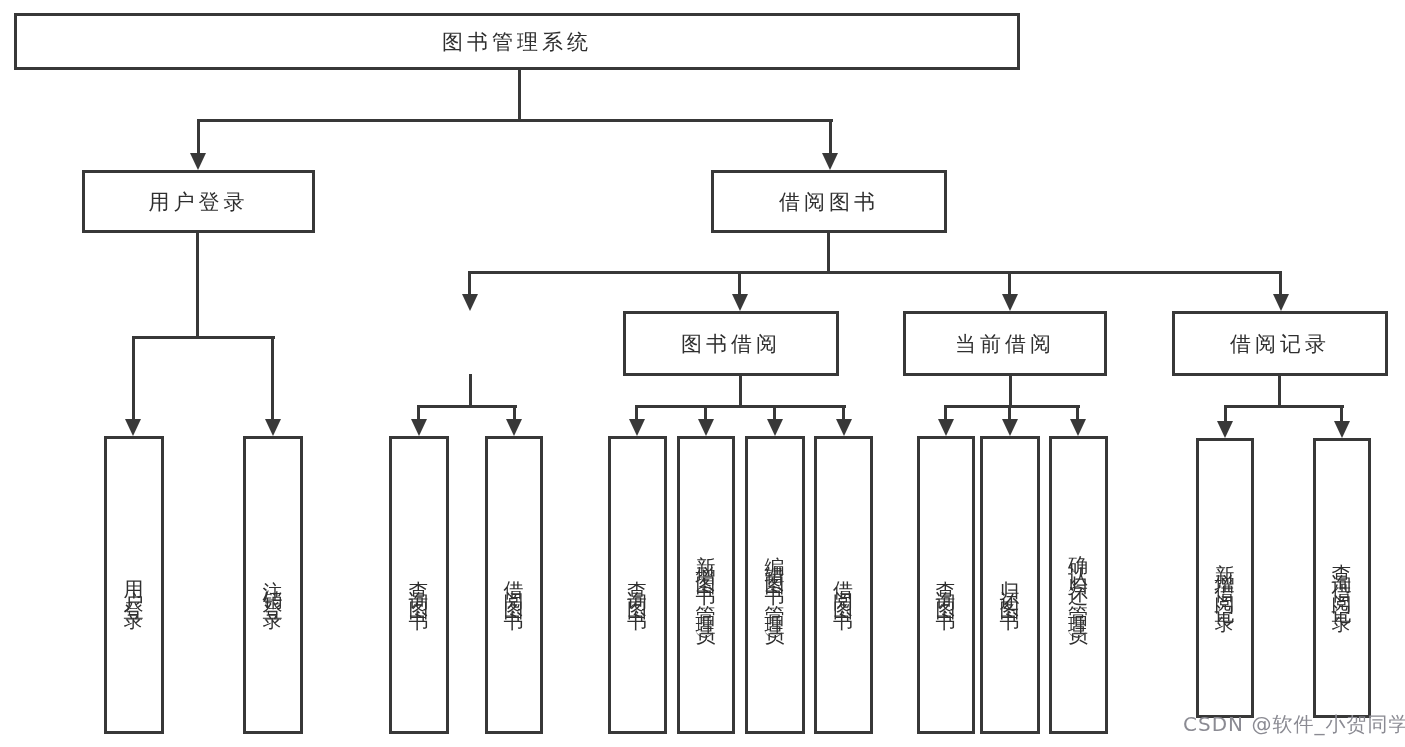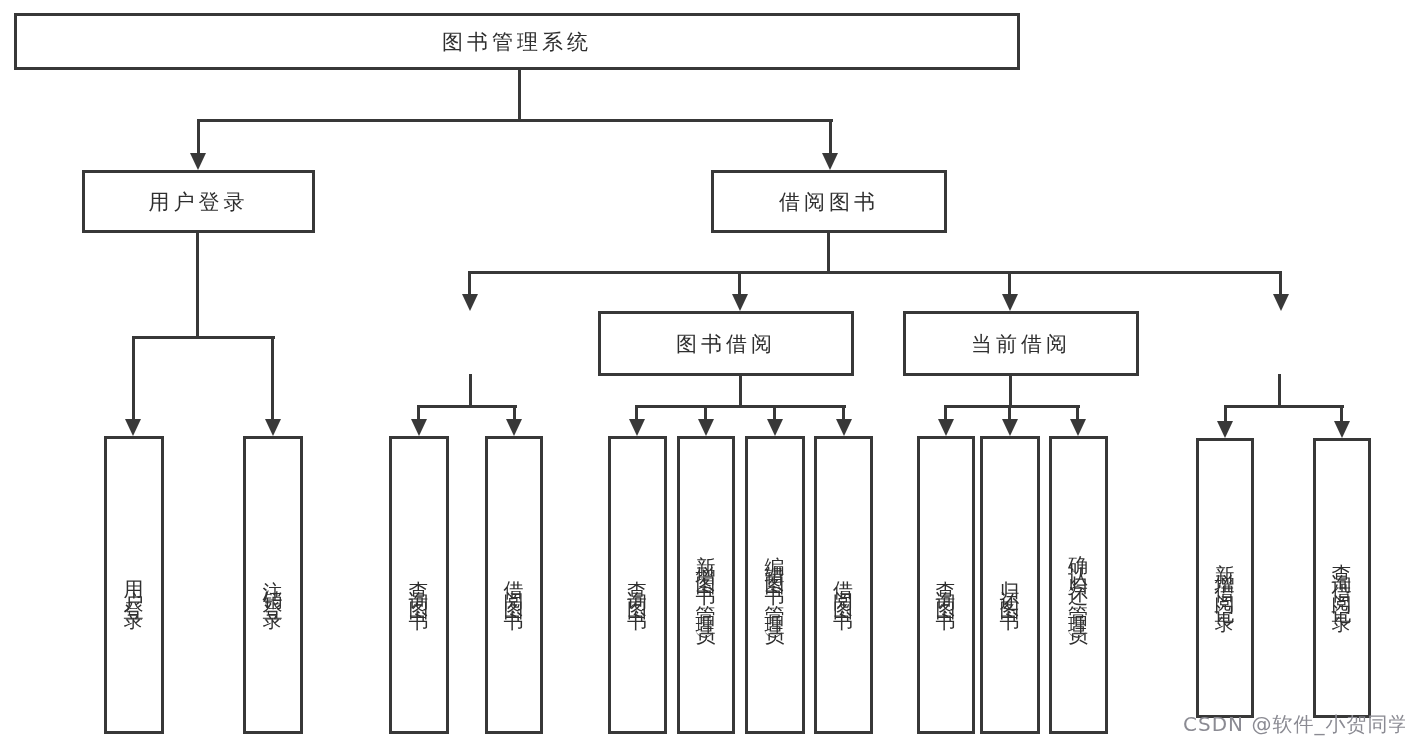--- a/index.html
+++ b/index.html
@@ -119,22 +119,23 @@
   <div class="line" style="left:1224px;top:405px;width:3px;height:18px"></div>
   <div class="ah" style="left:1217px;top:421px"></div>
   <div class="line" style="left:1340px;top:405px;width:3px;height:18px"></div>
   <div class="ah" style="left:1334px;top:421px"></div>
 
   <div class="box hbox" style="left:14px;top:13px;width:1006px;height:57px">图书管理系统</div>
 
   <div class="box hbox" style="left:82px;top:170px;width:233px;height:63px">用户登录</div>
   <div class="box hbox" style="left:711px;top:170px;width:236px;height:63px">借阅图书</div>
 
-  <div class="box hbox" style="left:598px;top:311px;width:256px;height:65px">图书借阅</div>
-  <div class="box hbox" style="left:903px;top:311px;width:236px;height:65px">当前借阅</div>
+  <div class="box hbox" style="left:623px;top:311px;width:216px;height:65px">图书借阅</div>
+  <div class="box hbox" style="left:903px;top:311px;width:204px;height:65px">当前借阅</div>
+  <div class="box hbox" style="left:1172px;top:311px;width:216px;height:65px">借阅记录</div>
 
   <div class="box" style="left:104px;top:436px;width:60px;height:298px">
     <span class="vtext">用户登录</span>
   </div>
   <div class="box" style="left:243px;top:436px;width:60px;height:298px">
     <span class="vtext">注销登录</span>
   </div>
 
   <div class="box" style="left:389px;top:436px;width:60px;height:298px">
     <span class="vtext">查询图书</span>

